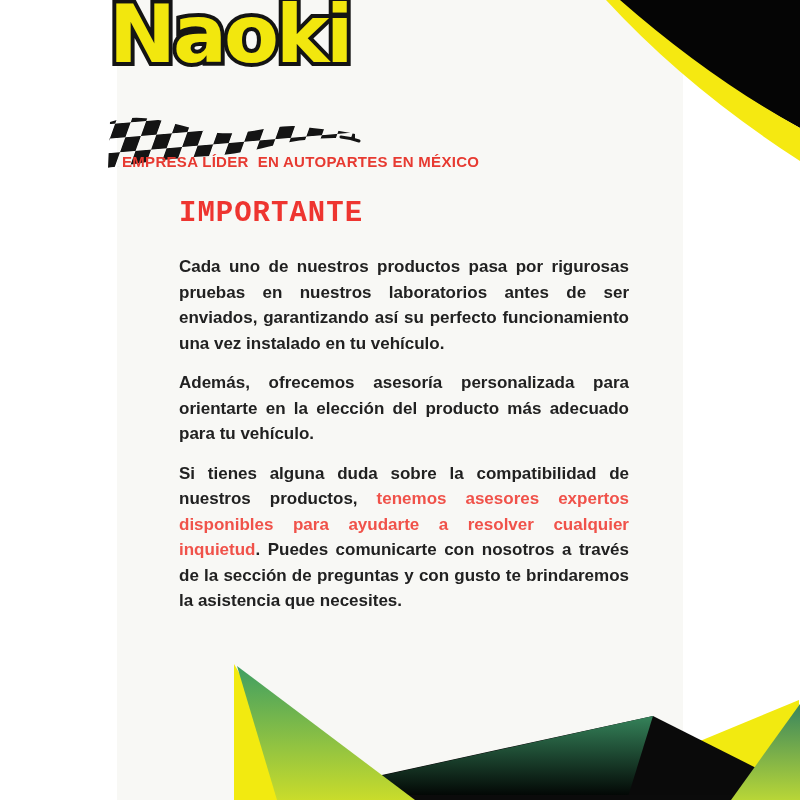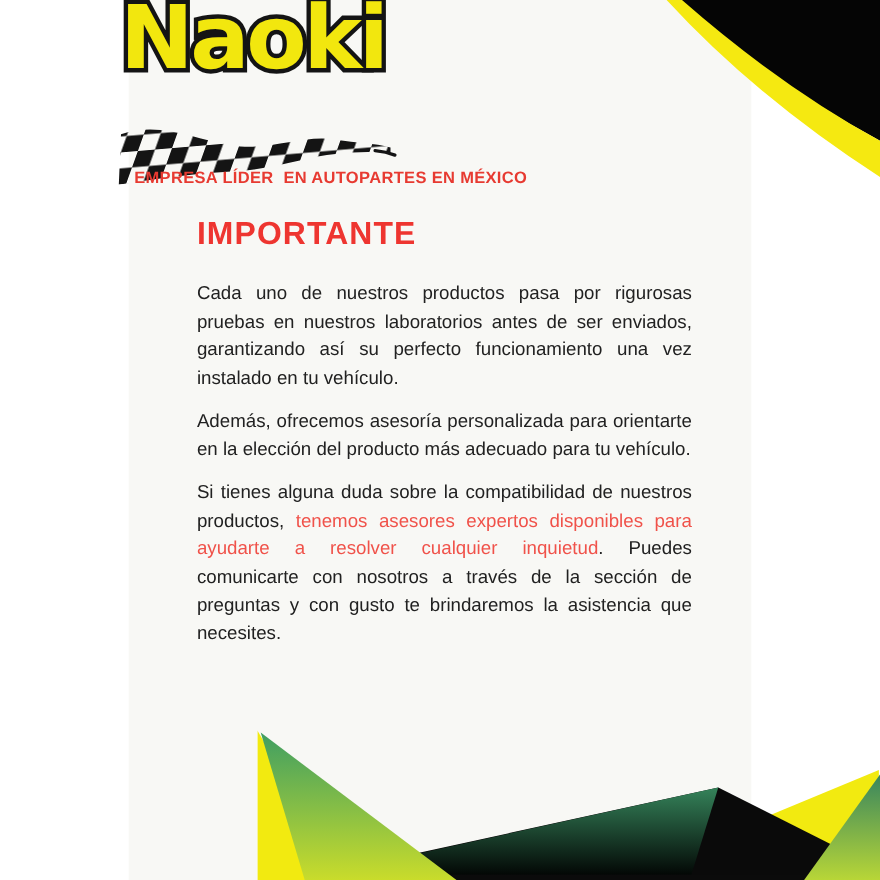--- a/index.html
+++ b/index.html
@@ -31,24 +31,24 @@
     position: absolute; left: 5px; top: 153px;
     font-size: 15px; font-weight: bold; letter-spacing: 0.3px;
     color: #e73a31; white-space: pre;
   }
   
   .copy {
     position: absolute; left: 62px; top: 197px; width: 450px;
   }
   .heading {
     font-size: 29px; font-weight: bold; letter-spacing: 1px;
-    color: #ee3530; margin: 0 0 24px 0;
+    color: #ee3530; margin: 0 0 24px 0; font-family: Liberation Mono, monospace;
   }
   .copy p {
-    font-size: 17px; font-weight: normal; line-height: 25.5px;
+    font-size: 17px; font-weight: bold; line-height: 25.5px;
     color: #212121; text-align: justify; margin: 0 0 14px 0;
   }
   .highlight { color: #f0524a; }
   
   .decor-svg { position: absolute; left: 117px; top: 0; pointer-events: none; }
 </style>
 </head>
 <body>
 
 <div class="canvas">

